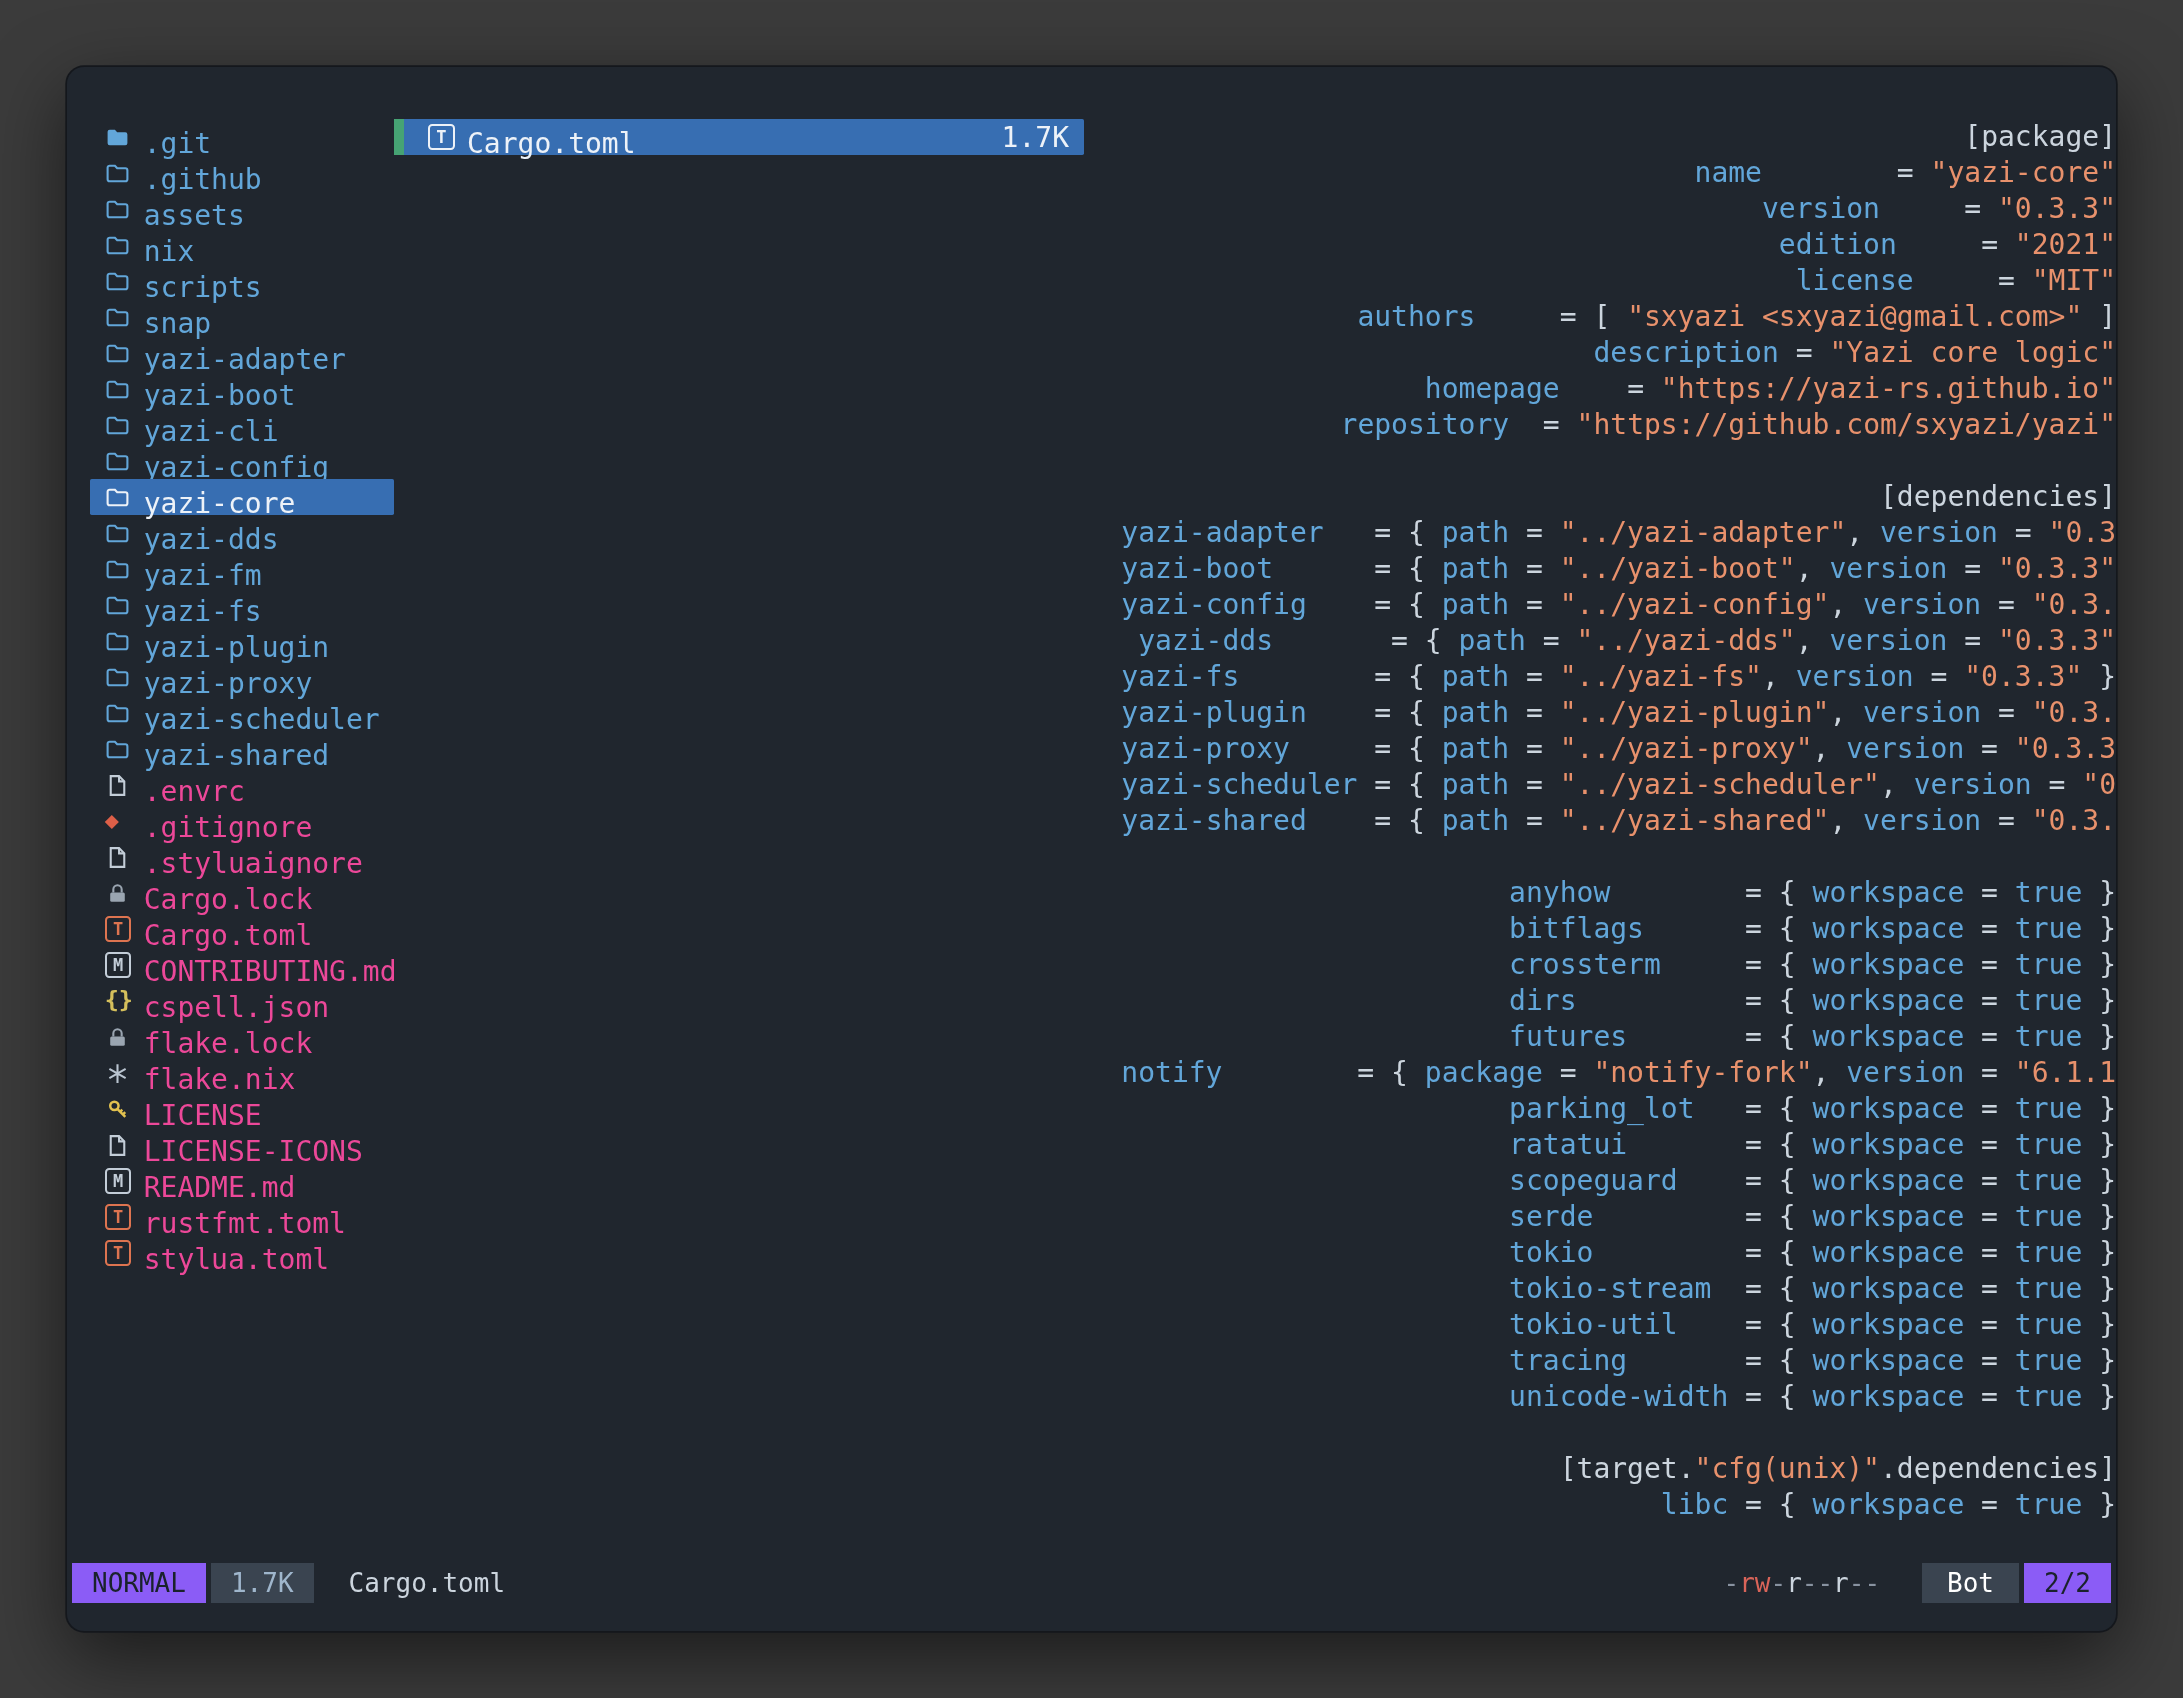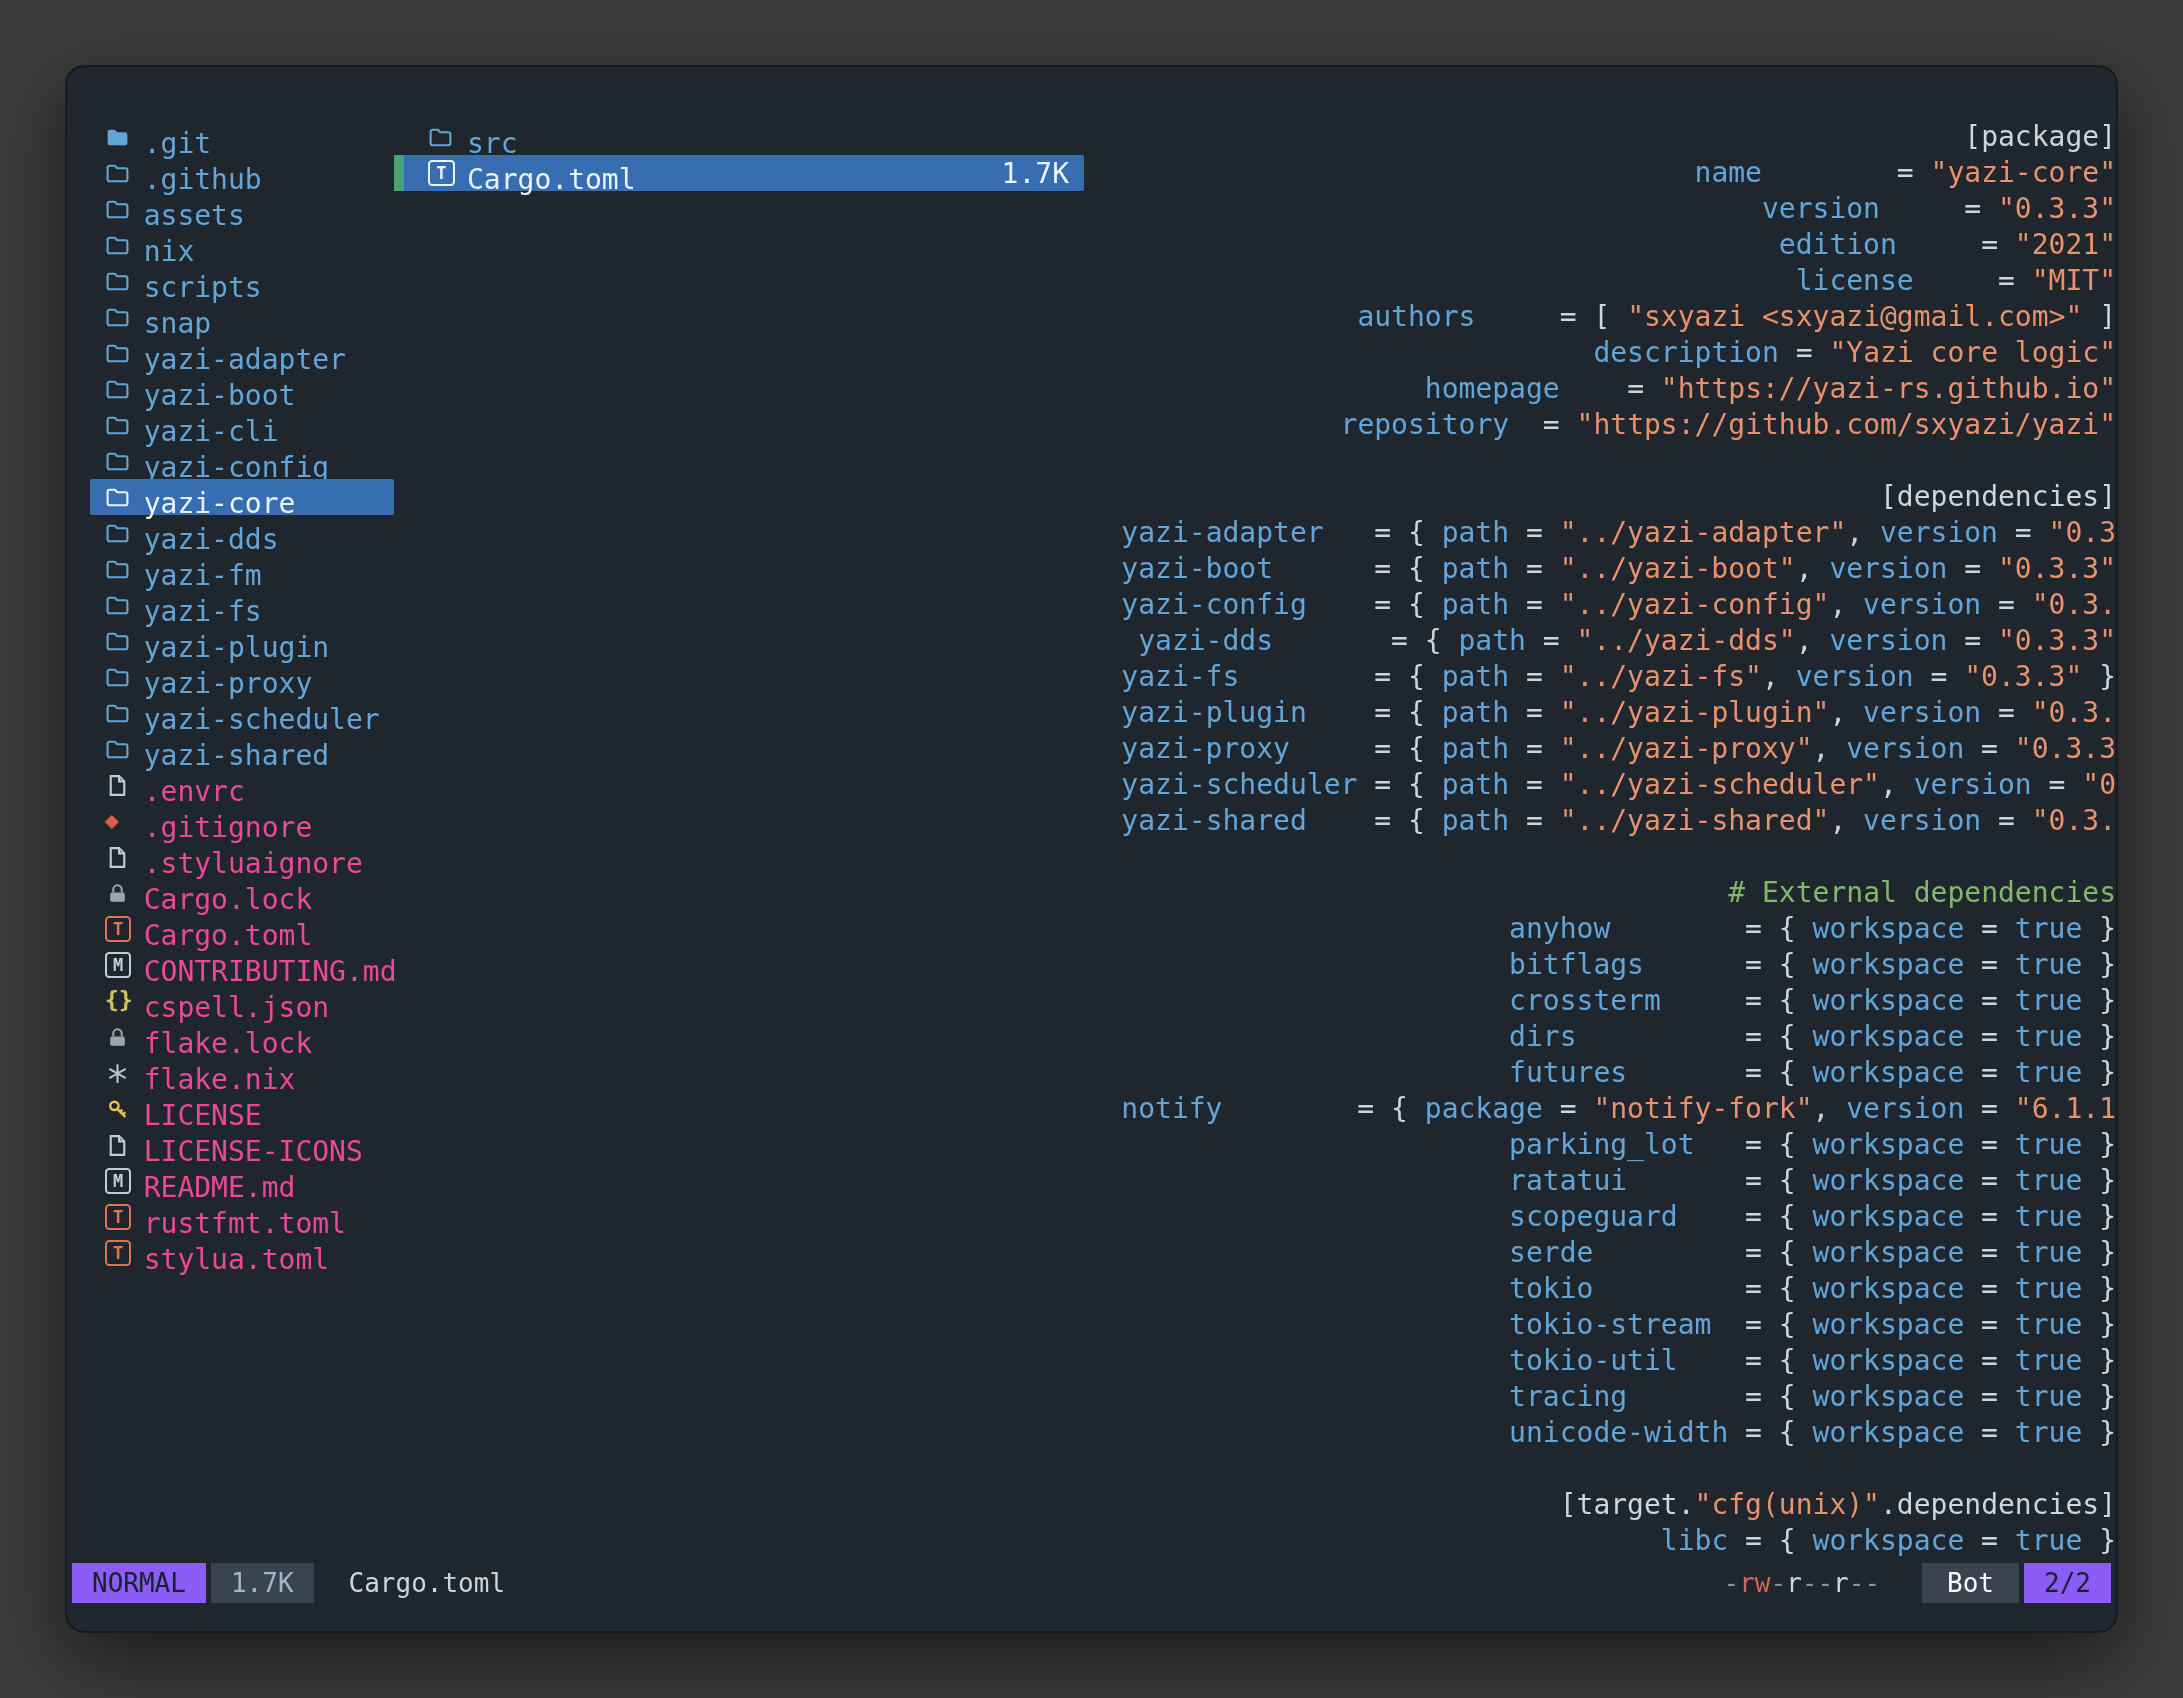--- a/index.html
+++ b/index.html
@@ -144,23 +144,20 @@
             </svg></span><span class="lbl c-file">LICENSE</span></div>
         <div class="row"><span class="ic file-icon"><svg viewBox="0 0 24 24">
               <path d="M5.5 3h8l5 5v13h-13z" fill="none" stroke="currentColor" stroke-width="2"></path>
               <path d="M13.5 3v5h5" fill="none" stroke="currentColor" stroke-width="2"></path>
             </svg></span><span class="lbl c-file">LICENSE-ICONS</span></div>
         <div class="row"><span class="ic markdown-icon"><span class="boxT">M</span></span><span class="lbl c-file">README.md</span></div>
         <div class="row"><span class="ic toml-icon"><span class="boxT">T</span></span><span class="lbl c-file">rustfmt.toml</span></div>
         <div class="row"><span class="ic toml-icon"><span class="boxT">T</span></span><span class="lbl c-file">stylua.toml</span></div>
       </div>
     <div class="pane" id="current-pane">
-        <div class="row"><span class="ic folder-icon"><svg viewBox="0 0 24 24">
-              <path d="M2.5 6.5a2 2 0 0 1 2-2h5l2.2 2.5h7.8a2 2 0 0 1 2 2v8.5a2 2 0 0 1-2 2h-15a2 2 0 0 1-2-2z" fill="none" stroke="currentColor" stroke-width="2"></path>
-            </svg></span><span class="lbl c-dir">src</span></div>
         <div class="row selected"><span class="marker"></span><span class="ic toml-icon"><span class="boxT">T</span></span><span class="lbl c-file">Cargo.toml</span><span class="size c-file">1.7K</span></div>
       </div>
     <div class="pane" id="preview-pane">
         <div class="pline"><span class="c-p">[package]</span></div>
         <div class="pline"><span class="c-k">name        </span><span class="c-p">= </span><span class="c-s">"yazi-core"</span></div>
         <div class="pline"><span class="c-k">version     </span><span class="c-p">= </span><span class="c-s">"0.3.3"</span></div>
         <div class="pline"><span class="c-k">edition     </span><span class="c-p">= </span><span class="c-s">"2021"</span></div>
         <div class="pline"><span class="c-k">license     </span><span class="c-p">= </span><span class="c-s">"MIT"</span></div>
         <div class="pline"><span class="c-k">authors     </span><span class="c-p">= [ </span><span class="c-s">"sxyazi &lt;sxyazi@gmail.com&gt;"</span><span class="c-p"> ]</span></div>
         <div class="pline"><span class="c-k">description </span><span class="c-p">= </span><span class="c-s">"Yazi core logic"</span></div>
@@ -171,21 +168,20 @@
         <div class="pline"><span class="c-k">yazi-adapter   </span><span class="c-p">= { </span><span class="c-k">path</span><span class="c-p"> = </span><span class="c-s">"../yazi-adapter"</span><span class="c-p">, </span><span class="c-k">version</span><span class="c-p"> = </span><span class="c-s">"0.3</span></div>
         <div class="pline"><span class="c-k">yazi-boot      </span><span class="c-p">= { </span><span class="c-k">path</span><span class="c-p"> = </span><span class="c-s">"../yazi-boot"</span><span class="c-p">, </span><span class="c-k">version</span><span class="c-p"> = </span><span class="c-s">"0.3.3"</span></div>
         <div class="pline"><span class="c-k">yazi-config    </span><span class="c-p">= { </span><span class="c-k">path</span><span class="c-p"> = </span><span class="c-s">"../yazi-config"</span><span class="c-p">, </span><span class="c-k">version</span><span class="c-p"> = </span><span class="c-s">"0.3.</span></div>
         <div class="pline"><span class="c-k">yazi-dds       </span><span class="c-p">= { </span><span class="c-k">path</span><span class="c-p"> = </span><span class="c-s">"../yazi-dds"</span><span class="c-p">, </span><span class="c-k">version</span><span class="c-p"> = </span><span class="c-s">"0.3.3"</span></div>
         <div class="pline"><span class="c-k">yazi-fs        </span><span class="c-p">= { </span><span class="c-k">path</span><span class="c-p"> = </span><span class="c-s">"../yazi-fs"</span><span class="c-p">, </span><span class="c-k">version</span><span class="c-p"> = </span><span class="c-s">"0.3.3"</span><span class="c-p"> }</span></div>
         <div class="pline"><span class="c-k">yazi-plugin    </span><span class="c-p">= { </span><span class="c-k">path</span><span class="c-p"> = </span><span class="c-s">"../yazi-plugin"</span><span class="c-p">, </span><span class="c-k">version</span><span class="c-p"> = </span><span class="c-s">"0.3.</span></div>
         <div class="pline"><span class="c-k">yazi-proxy     </span><span class="c-p">= { </span><span class="c-k">path</span><span class="c-p"> = </span><span class="c-s">"../yazi-proxy"</span><span class="c-p">, </span><span class="c-k">version</span><span class="c-p"> = </span><span class="c-s">"0.3.3</span></div>
         <div class="pline"><span class="c-k">yazi-scheduler </span><span class="c-p">= { </span><span class="c-k">path</span><span class="c-p"> = </span><span class="c-s">"../yazi-scheduler"</span><span class="c-p">, </span><span class="c-k">version</span><span class="c-p"> = </span><span class="c-s">"0</span></div>
         <div class="pline"><span class="c-k">yazi-shared    </span><span class="c-p">= { </span><span class="c-k">path</span><span class="c-p"> = </span><span class="c-s">"../yazi-shared"</span><span class="c-p">, </span><span class="c-k">version</span><span class="c-p"> = </span><span class="c-s">"0.3.</span></div>
         <div class="pline"></div>
-        <div class="pline"><span class="c-c"># External dependencies</span></div>
         <div class="pline"><span class="c-k">anyhow        </span><span class="c-p">= { </span><span class="c-k">workspace</span><span class="c-p"> = </span><span class="c-k">true</span><span class="c-p"> }</span></div>
         <div class="pline"><span class="c-k">bitflags      </span><span class="c-p">= { </span><span class="c-k">workspace</span><span class="c-p"> = </span><span class="c-k">true</span><span class="c-p"> }</span></div>
         <div class="pline"><span class="c-k">crossterm     </span><span class="c-p">= { </span><span class="c-k">workspace</span><span class="c-p"> = </span><span class="c-k">true</span><span class="c-p"> }</span></div>
         <div class="pline"><span class="c-k">dirs          </span><span class="c-p">= { </span><span class="c-k">workspace</span><span class="c-p"> = </span><span class="c-k">true</span><span class="c-p"> }</span></div>
         <div class="pline"><span class="c-k">futures       </span><span class="c-p">= { </span><span class="c-k">workspace</span><span class="c-p"> = </span><span class="c-k">true</span><span class="c-p"> }</span></div>
         <div class="pline"><span class="c-k">notify        </span><span class="c-p">= { </span><span class="c-k">package</span><span class="c-p"> = </span><span class="c-s">"notify-fork"</span><span class="c-p">, </span><span class="c-k">version</span><span class="c-p"> = </span><span class="c-s">"6.1.1</span></div>
         <div class="pline"><span class="c-k">parking_lot   </span><span class="c-p">= { </span><span class="c-k">workspace</span><span class="c-p"> = </span><span class="c-k">true</span><span class="c-p"> }</span></div>
         <div class="pline"><span class="c-k">ratatui       </span><span class="c-p">= { </span><span class="c-k">workspace</span><span class="c-p"> = </span><span class="c-k">true</span><span class="c-p"> }</span></div>
         <div class="pline"><span class="c-k">scopeguard    </span><span class="c-p">= { </span><span class="c-k">workspace</span><span class="c-p"> = </span><span class="c-k">true</span><span class="c-p"> }</span></div>
         <div class="pline"><span class="c-k">serde         </span><span class="c-p">= { </span><span class="c-k">workspace</span><span class="c-p"> = </span><span class="c-k">true</span><span class="c-p"> }</span></div>

